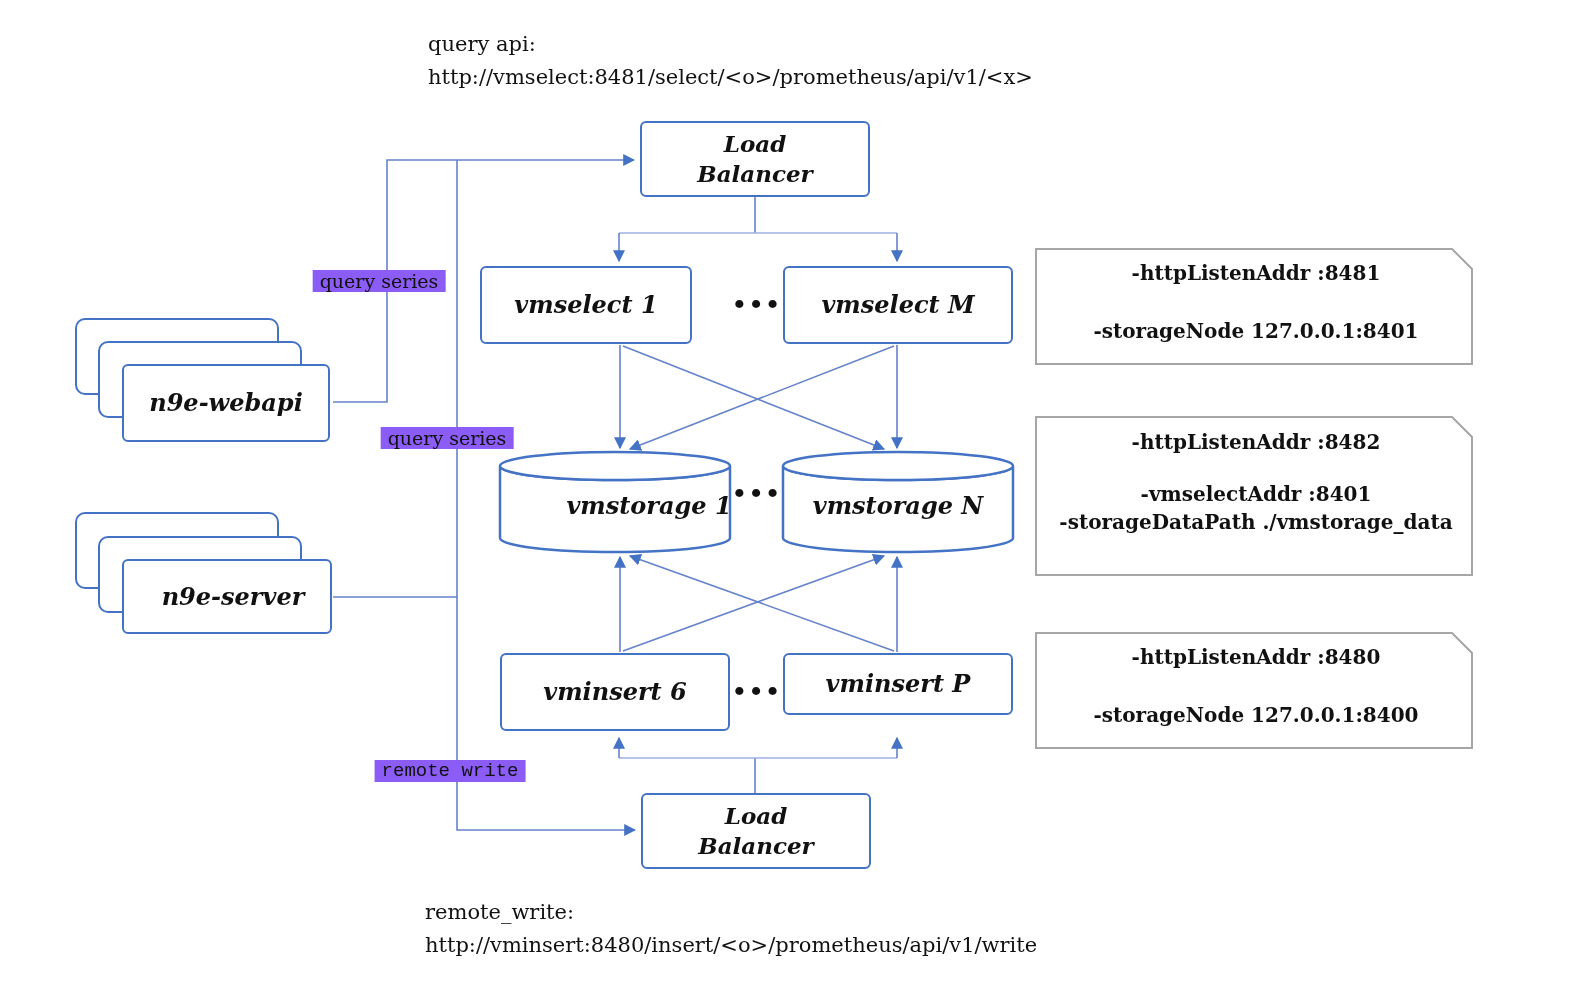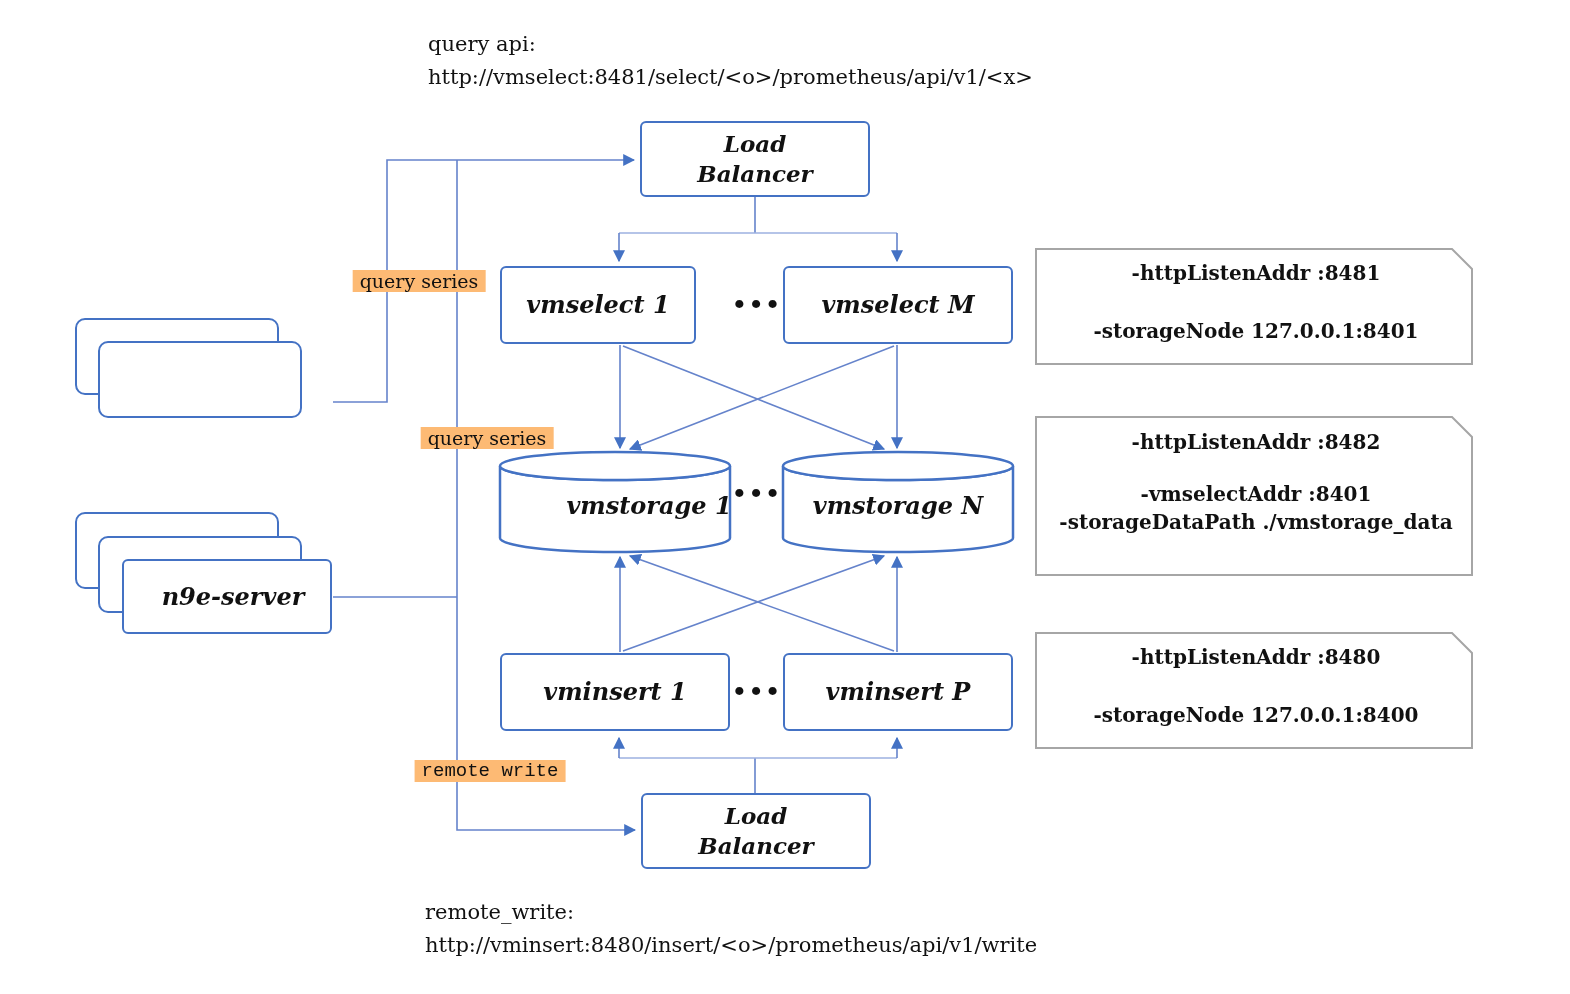--- a/index.html
+++ b/index.html
@@ -9,22 +9,22 @@
   .node{position:absolute;border:2.5px solid #4472C4;border-radius:6px;background:#fff;
         display:flex;align-items:center;justify-content:center;box-sizing:border-box;}
   .node-label{font-weight:bold;font-style:italic;font-size:24px;line-height:1.3;
               white-space:pre-line;text-align:center;}
   .lb .node-label{font-size:23px;}
   .stack-back{position:absolute;border:2.5px solid #4472C4;border-radius:10px;background:#fff;box-sizing:border-box;}
   .cyl-label{position:absolute;display:flex;align-items:center;justify-content:center;
              font-weight:bold;font-style:italic;font-size:24px;}
   .dots{position:absolute;transform:translate(-50%,-50%);font-weight:bold;font-size:23px;
         letter-spacing:2px;color:#111;}
-  .edge-label{position:absolute;transform:translate(-50%,-50%);background:#fdba74;padding:0 7px;
-              font-size:19px;white-space:nowrap;margin-left:40px;}
+  .edge-label{position:absolute;transform:translate(-50%,-50%);background:#8b5cf6;padding:0 7px;
+              font-size:19px;white-space:nowrap;}
   .annot{position:absolute;font-weight:normal;font-size:21px;line-height:33px;white-space:nowrap;}
   .callout-text{position:absolute;font-weight:bold;font-size:20px;width:400px;}
   .callout-line{line-height:28px;white-space:nowrap;text-align:center;}
   .sp30{height:30px;} .sp24{height:24px;}
 </style>
 </head>
 <body>
 
 <div class="canvas">
 
@@ -85,53 +85,56 @@
     <div>http://vmselect:8481/select/&lt;o&gt;/prometheus/api/v1/&lt;x&gt;</div>
   </div>
 
   <div class="annot" style="left:425px;top:896px;">
     <div>remote_write:</div>
     <div>http://vminsert:8480/insert/&lt;o&gt;/prometheus/api/v1/write</div>
   </div>
 
   <div class="stack-back" style="left:75px;top:318px;width:204px;height:77px;"></div>
   <div class="stack-back" style="left:98px;top:341px;width:204px;height:77px;"></div>
+  <div class="node" style="left:122px;top:364px;width:208px;height:78px;">
+    <span class="node-label">n9e-webapi</span>
+  </div>
 
   <div class="stack-back" style="left:75px;top:512px;width:204px;height:77px;"></div>
   <div class="stack-back" style="left:98px;top:536px;width:204px;height:77px;"></div>
   <div class="node" style="left:122px;top:559px;width:210px;height:75px;padding-left:12px;">
     <span class="node-label">n9e-server</span>
   </div>
 
   <div class="node lb" style="left:640px;top:121px;width:230px;height:76px;">
     <span class="node-label">Load
 Balancer</span>
   </div>
 
-  <div class="node" style="left:500px;top:266px;width:196px;height:78px;">
+  <div class="node" style="left:480px;top:266px;width:212px;height:78px;">
     <span class="node-label">vmselect 1</span>
   </div>
   <div class="dots" style="left:757px;top:303px;">•••</div>
   <div class="node" style="left:783px;top:266px;width:230px;height:78px;">
     <span class="node-label">vmselect M</span>
   </div>
 
   <div class="cyl-label" style="left:500px;top:472px;width:230px;height:66px;padding-left:34px;">
     <span>vmstorage 1</span>
   </div>
   <div class="dots" style="left:757px;top:492px;">•••</div>
   <div class="cyl-label" style="left:783px;top:472px;width:230px;height:66px;">
     <span>vmstorage N</span>
   </div>
 
   <div class="node" style="left:500px;top:653px;width:230px;height:78px;">
-    <span class="node-label">vminsert 1</span>
+    <span class="node-label">vminsert 6</span>
   </div>
   <div class="dots" style="left:757px;top:690px;">•••</div>
-  <div class="node" style="left:783px;top:653px;width:230px;height:78px;">
+  <div class="node" style="left:783px;top:653px;width:230px;height:62px;">
     <span class="node-label">vminsert P</span>
   </div>
 
   <div class="node lb" style="left:641px;top:793px;width:230px;height:76px;">
     <span class="node-label">Load
 Balancer</span>
   </div>
 
   <div class="edge-label" style="left:379px;top:281px;">query series</div>
   <div class="edge-label" style="left:447px;top:438px;">query series</div>

